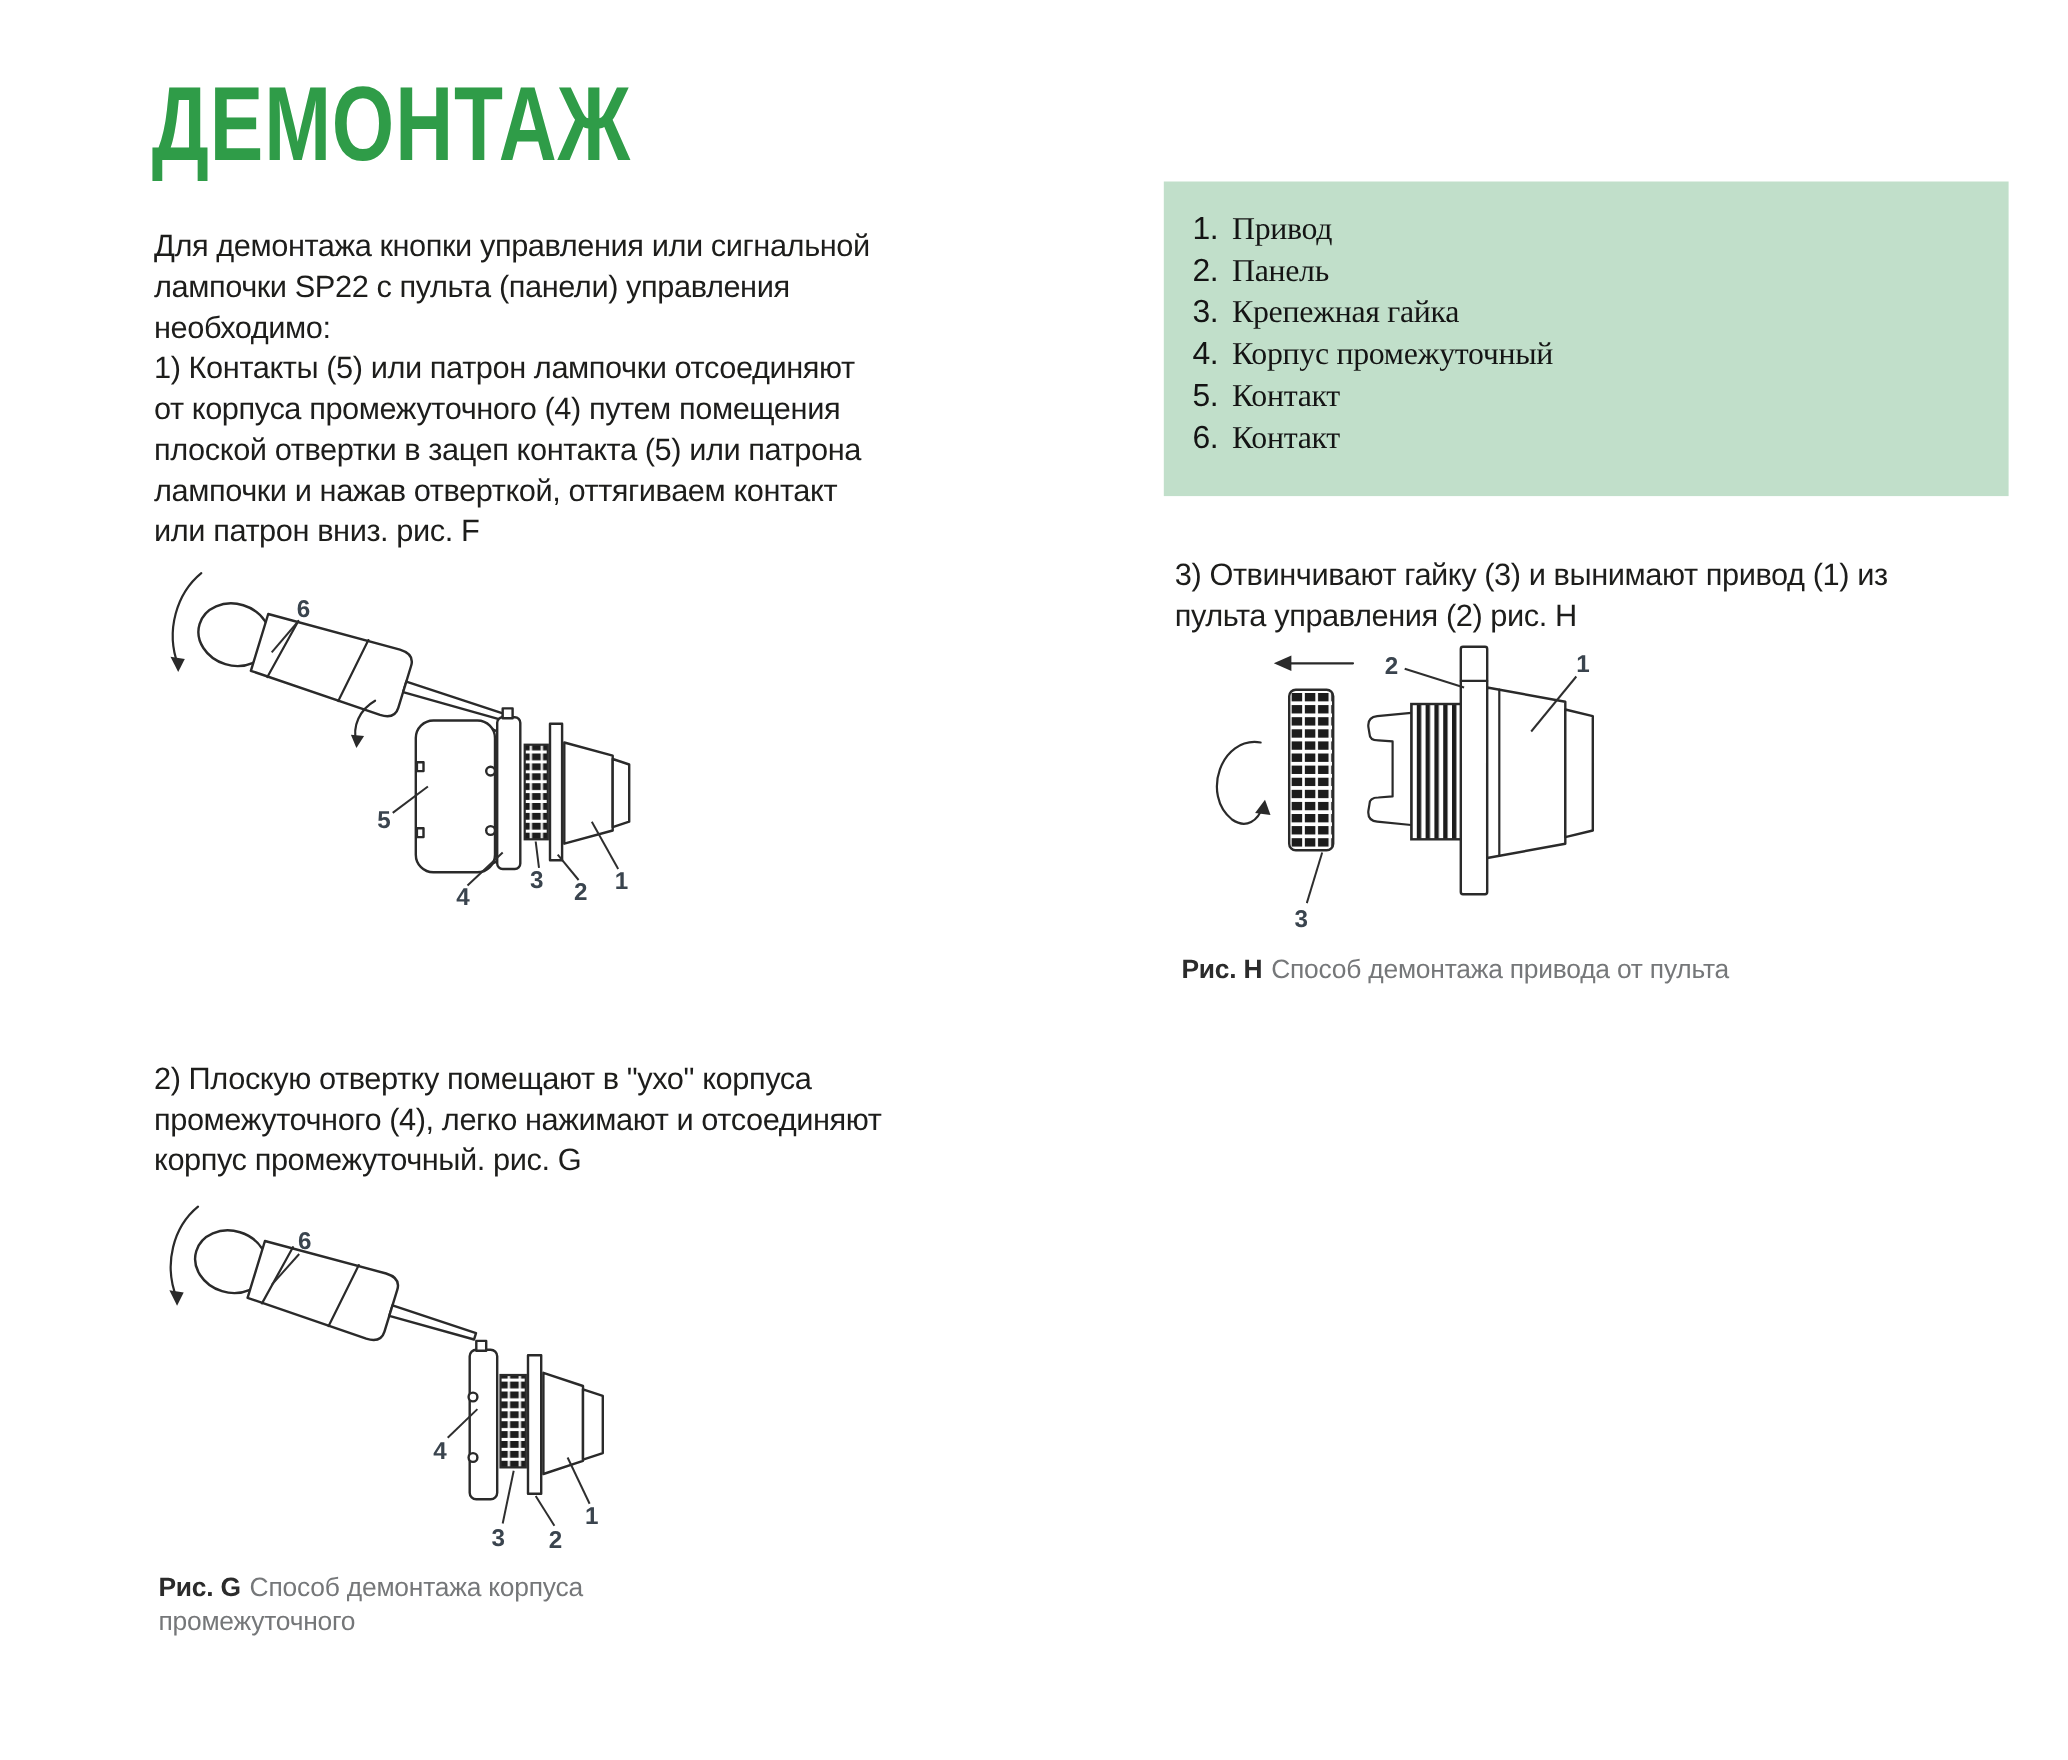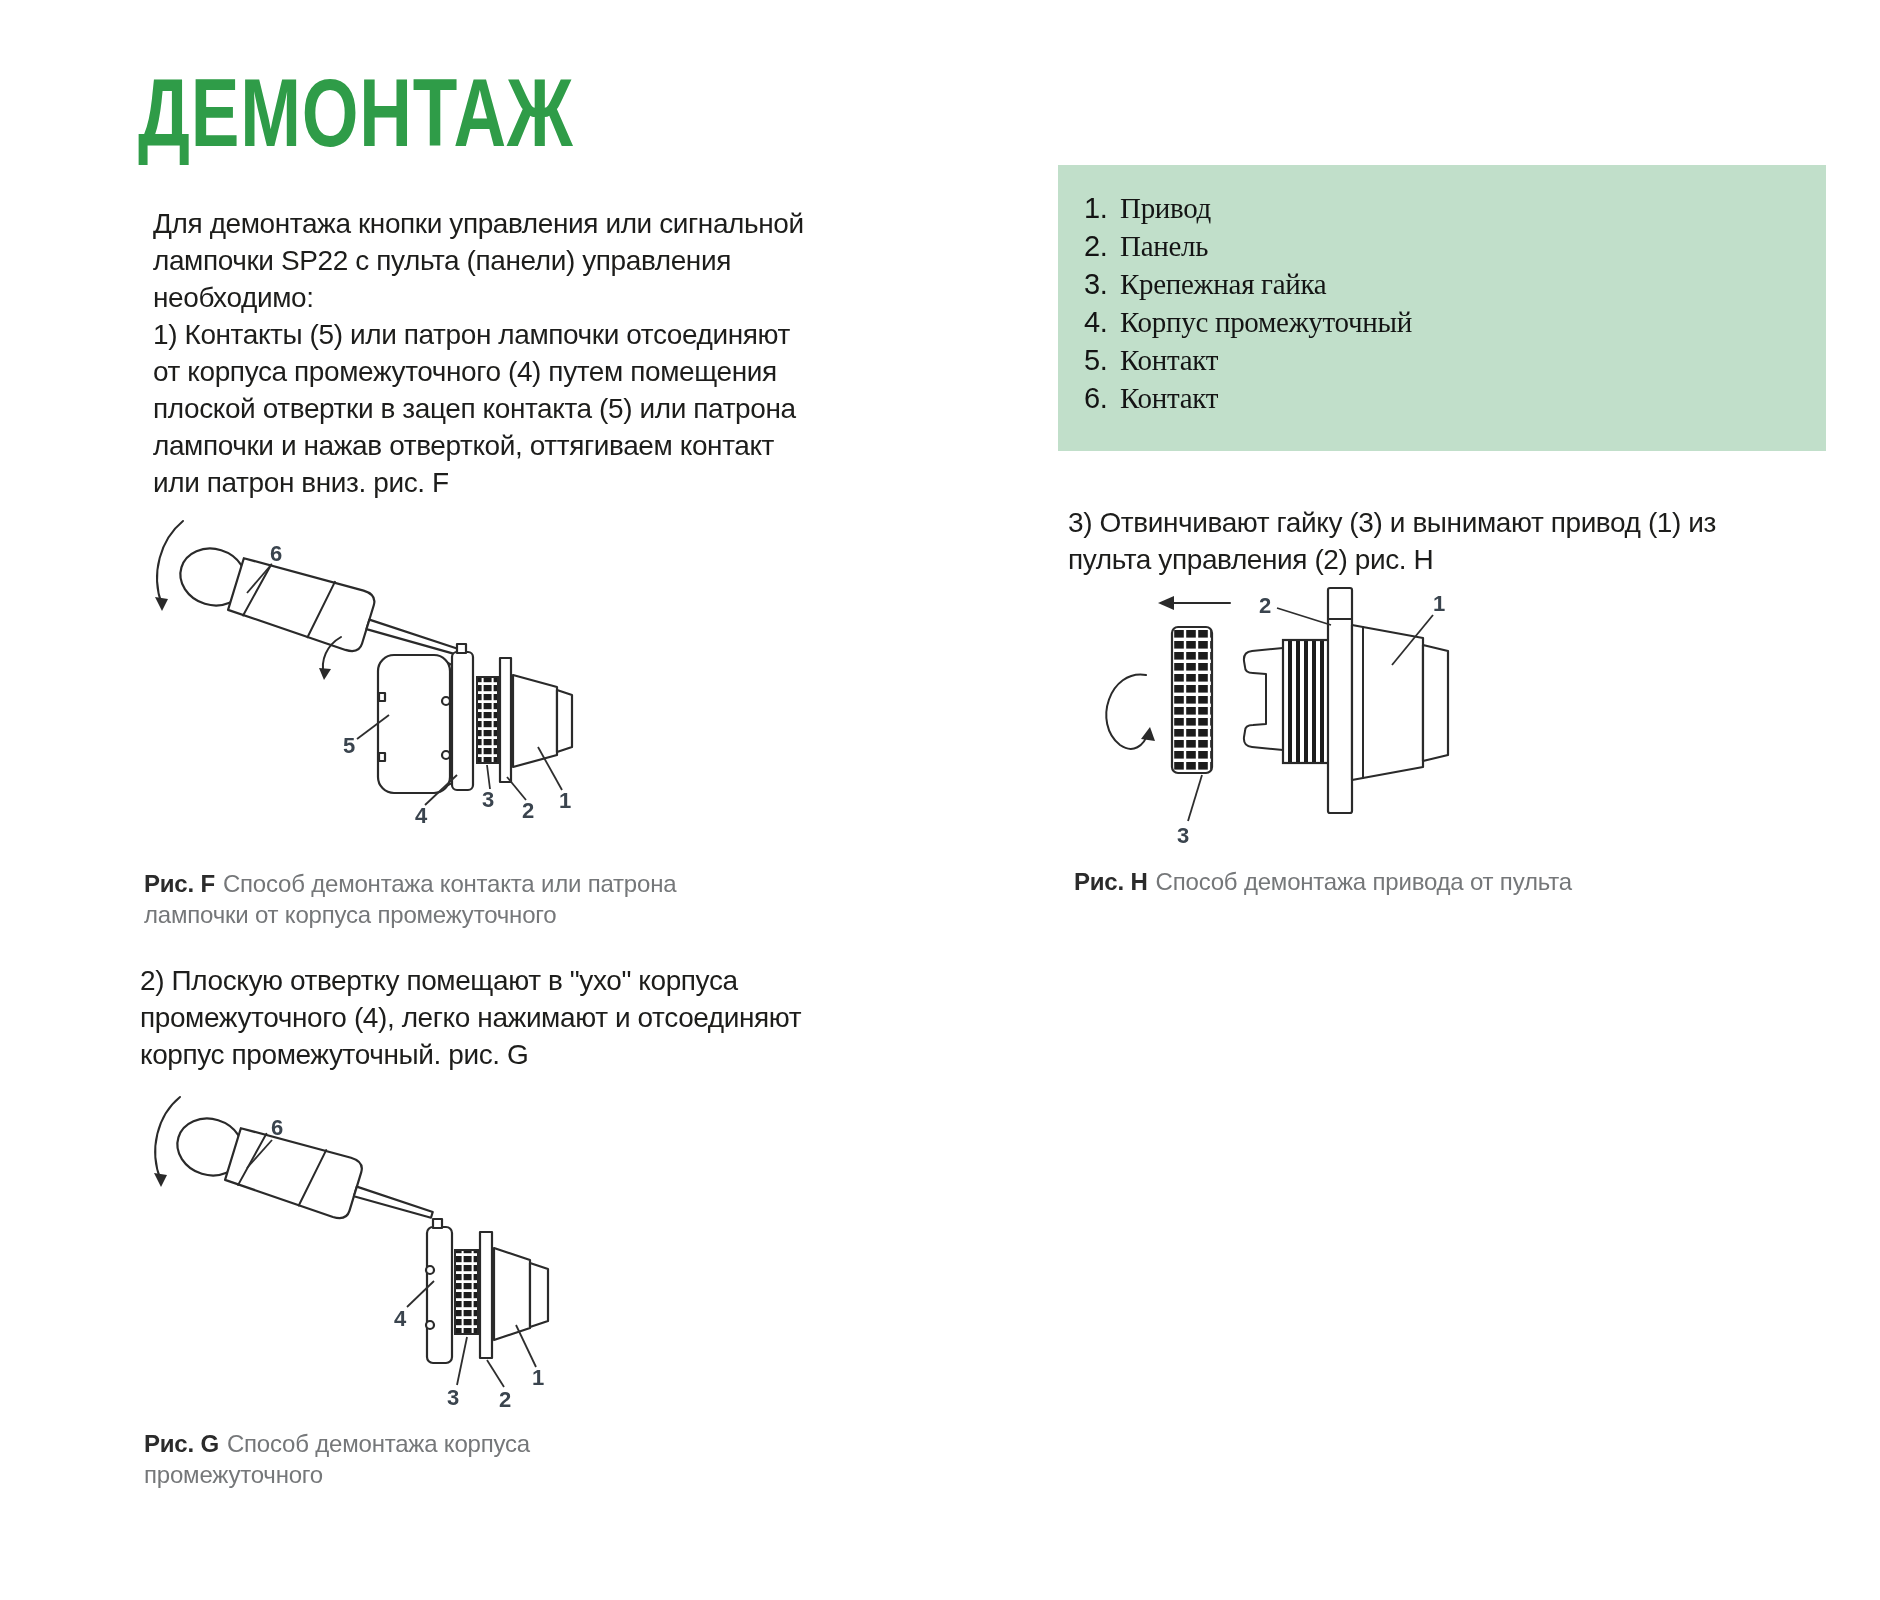--- a/index.html
+++ b/index.html
@@ -2,21 +2,21 @@
 <html><head>
 <meta charset="utf-8">
 <style>
   html,body{margin:0;padding:0;background:#fff;}
   #canvas{position:relative;width:1880px;height:1600px;background:#ffffff;overflow:hidden;
           font-family:"Liberation Sans",sans-serif;color:#1d1d1b;margin-left:40px;}
   .abs{position:absolute;}
   #page-title{left:98px;top:58px;font-size:96px;font-weight:bold;color:#2f9c48;
               transform:scaleX(0.76);transform-origin:left top;letter-spacing:1px;white-space:nowrap;}
   .body-text{font-size:28px;line-height:37px;letter-spacing:-0.4px;color:#1d1d1b;}
-  #intro-step1{left:113px;top:205px;width:662px;}
+  #intro-step1{left:100px;top:205px;width:662px;}
   #step2{left:100px;top:962px;width:662px;}
   #step3{left:1028px;top:504px;width:690px;}
   .caption{font-size:24px;line-height:31px;color:#757779;letter-spacing:-0.2px;}
   .caption .cap-label{font-weight:bold;color:#2b2b2b;margin-right:8px;}
   #caption-f{left:104px;top:868px;width:560px;}
   #caption-g{left:104px;top:1428px;width:440px;}
   #caption-h{left:1034px;top:866px;width:640px;}
   #legend-box{left:1018px;top:165px;width:768px;height:286px;background:#c1dfca;}
   #legend-list{padding:24px 0 0 26px;}
   .legend-row{display:flex;font-size:29px;line-height:38px;letter-spacing:-0.3px;color:#141414;}
@@ -90,23 +90,20 @@
       <text x="286" y="318" text-anchor="middle">4</text>
       <line class="leader" x1="355" y1="284" x2="352" y2="260"></line>
       <text x="353" y="302" text-anchor="middle">3</text>
       <line class="leader" x1="391" y1="295" x2="372" y2="272"></line>
       <text x="393" y="313" text-anchor="middle">2</text>
       <line class="leader" x1="427" y1="285" x2="403" y2="242"></line>
       <text x="430" y="303" text-anchor="middle">1</text>
     </g>
   </svg>
 
-  <div id="caption-f" class="abs caption">
-    <span class="cap-label">Рис. F</span><span>Способ демонтажа контакта или патрона лампочки от корпуса промежуточного</span>
-  </div>
 
   <div id="step2" class="abs body-text">2) Плоскую отвертку помещают в "ухо" корпуса промежуточного (4), легко нажимают и отсоединяют корпус промежуточный. рис. G</div>
 
   <svg id="fig-g" class="fig" style="left:95px;top:1085px" width="460" height="335" viewBox="0 0 460 335">
     <g>
       <path class="ln" d="M 45 12 C 23 30 13 64 26 96"></path>
       <polygon class="ah" points="26,102 19,88 32,90"></polygon>
     </g>
     <g transform="translate(75,62) rotate(17)">
       <ellipse class="shape" cx="0" cy="0" rx="33" ry="28"></ellipse>

